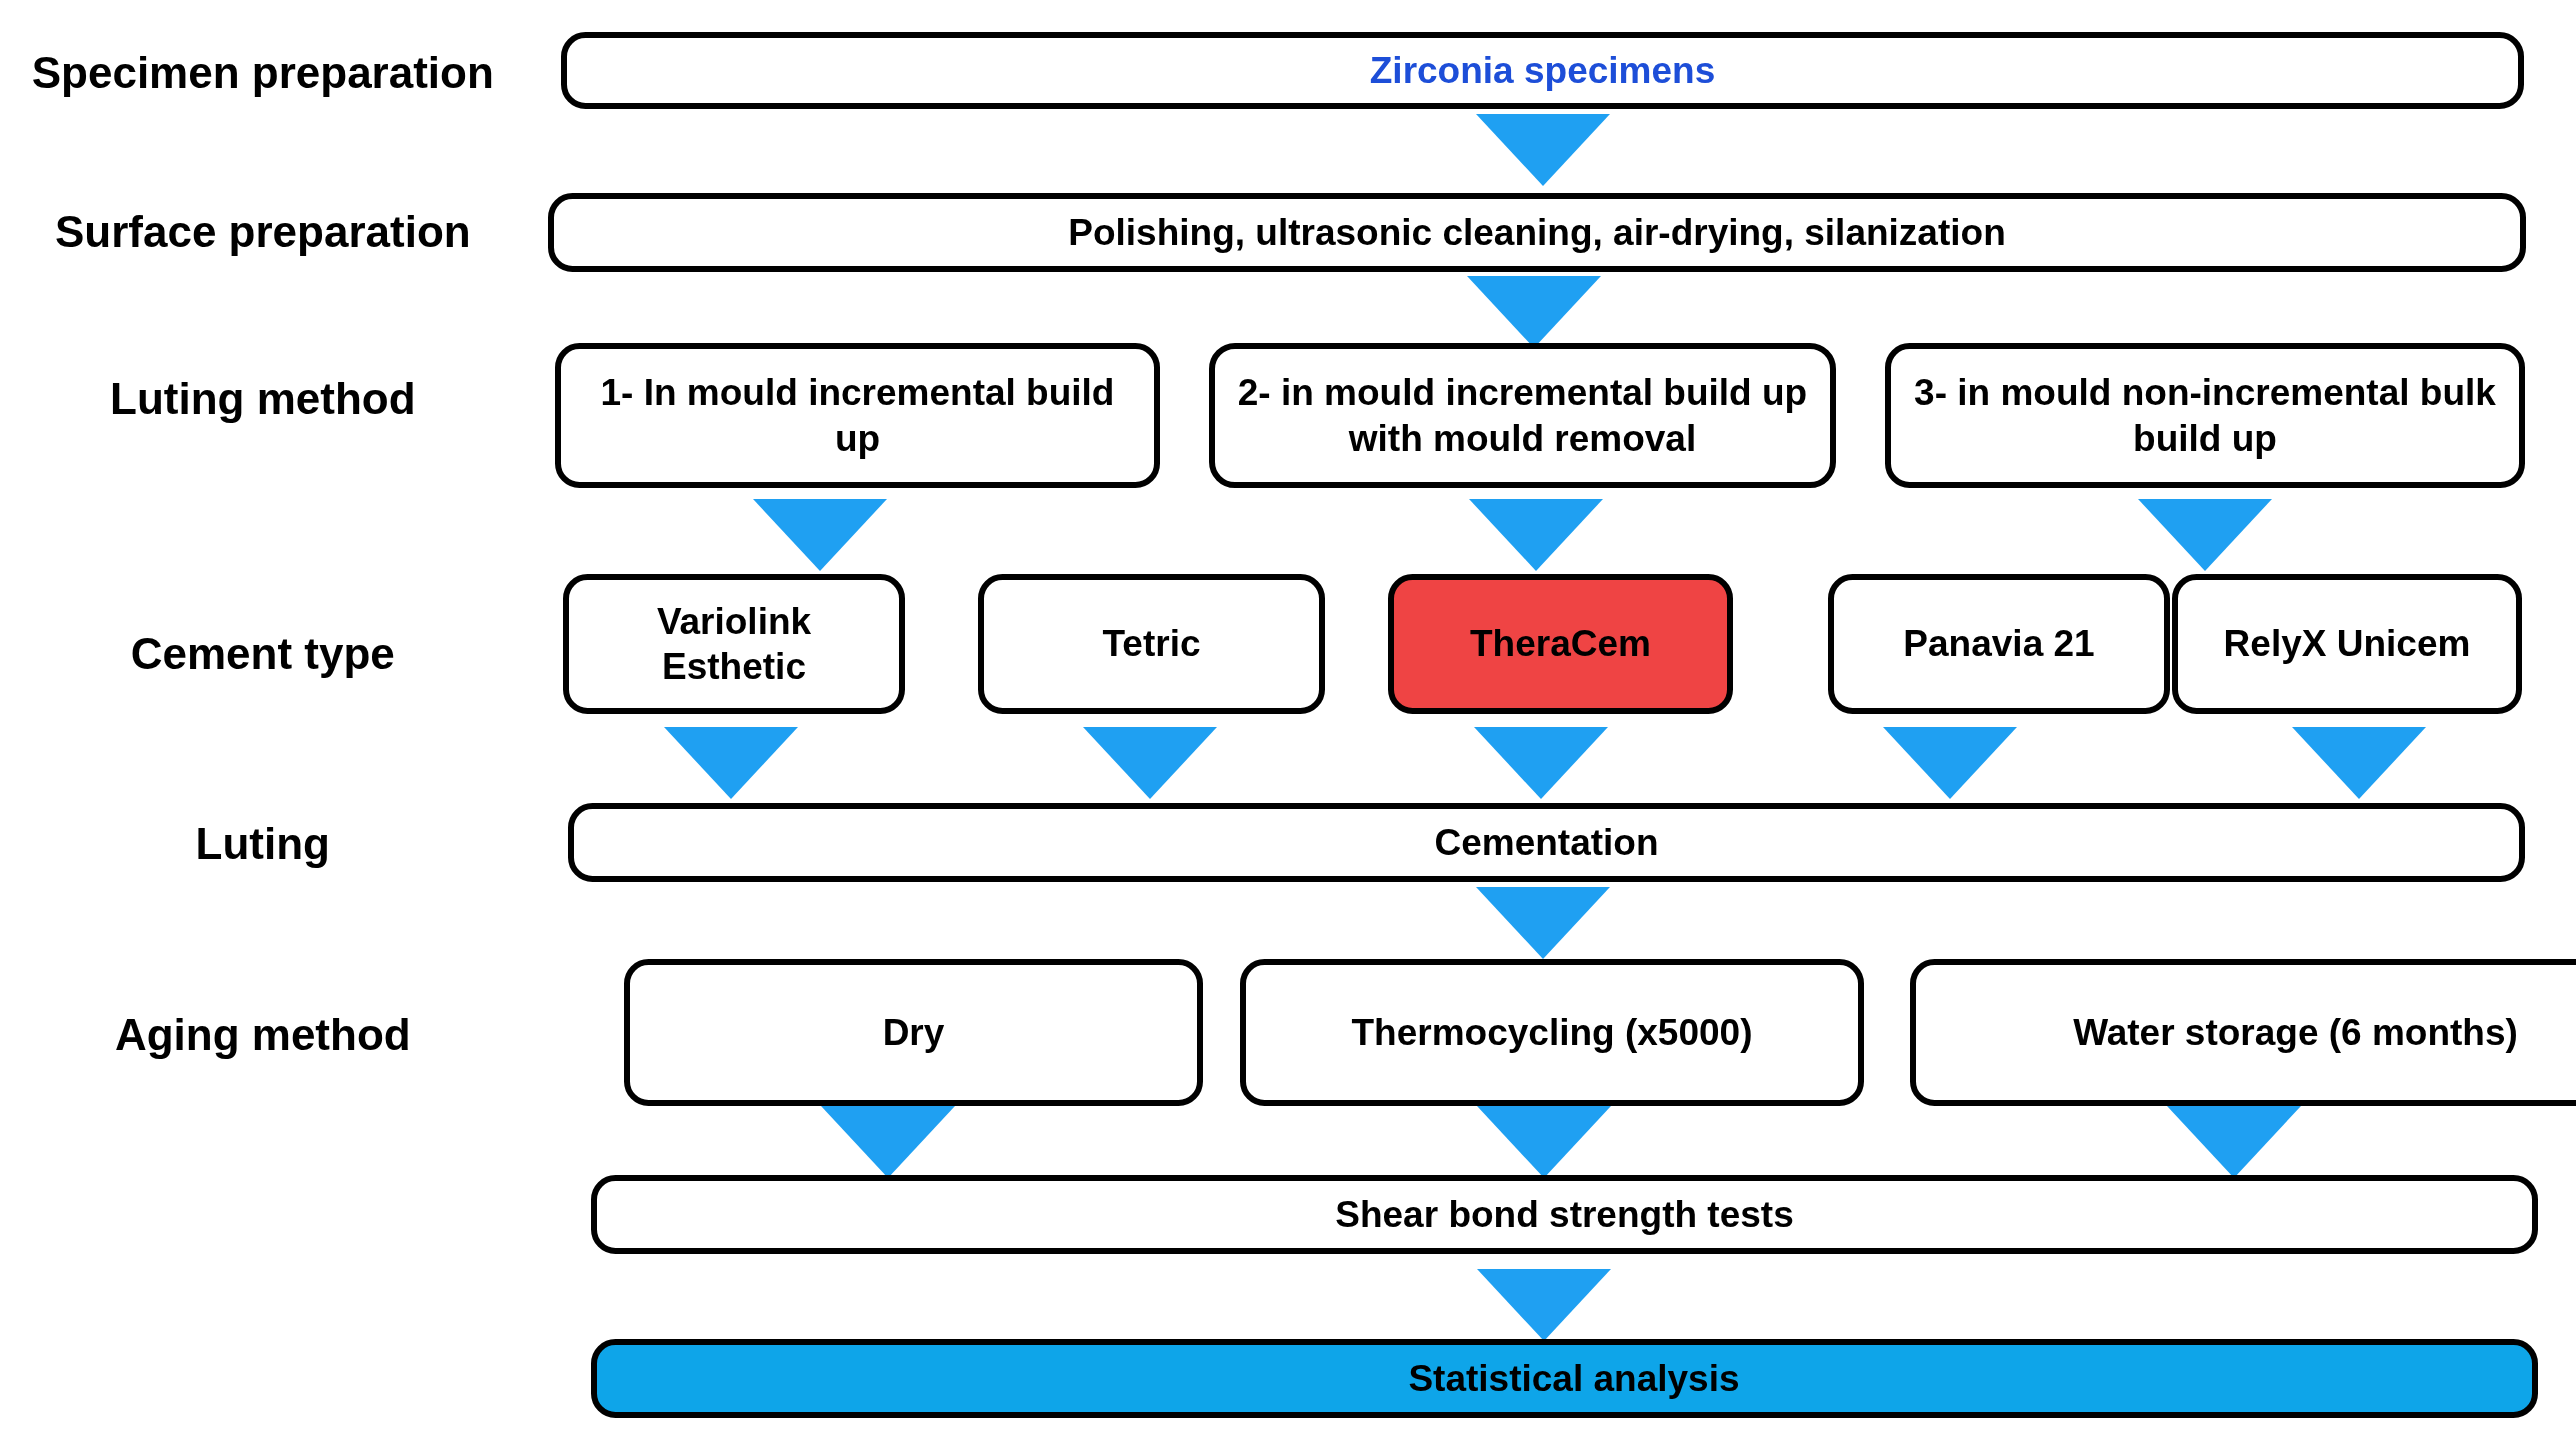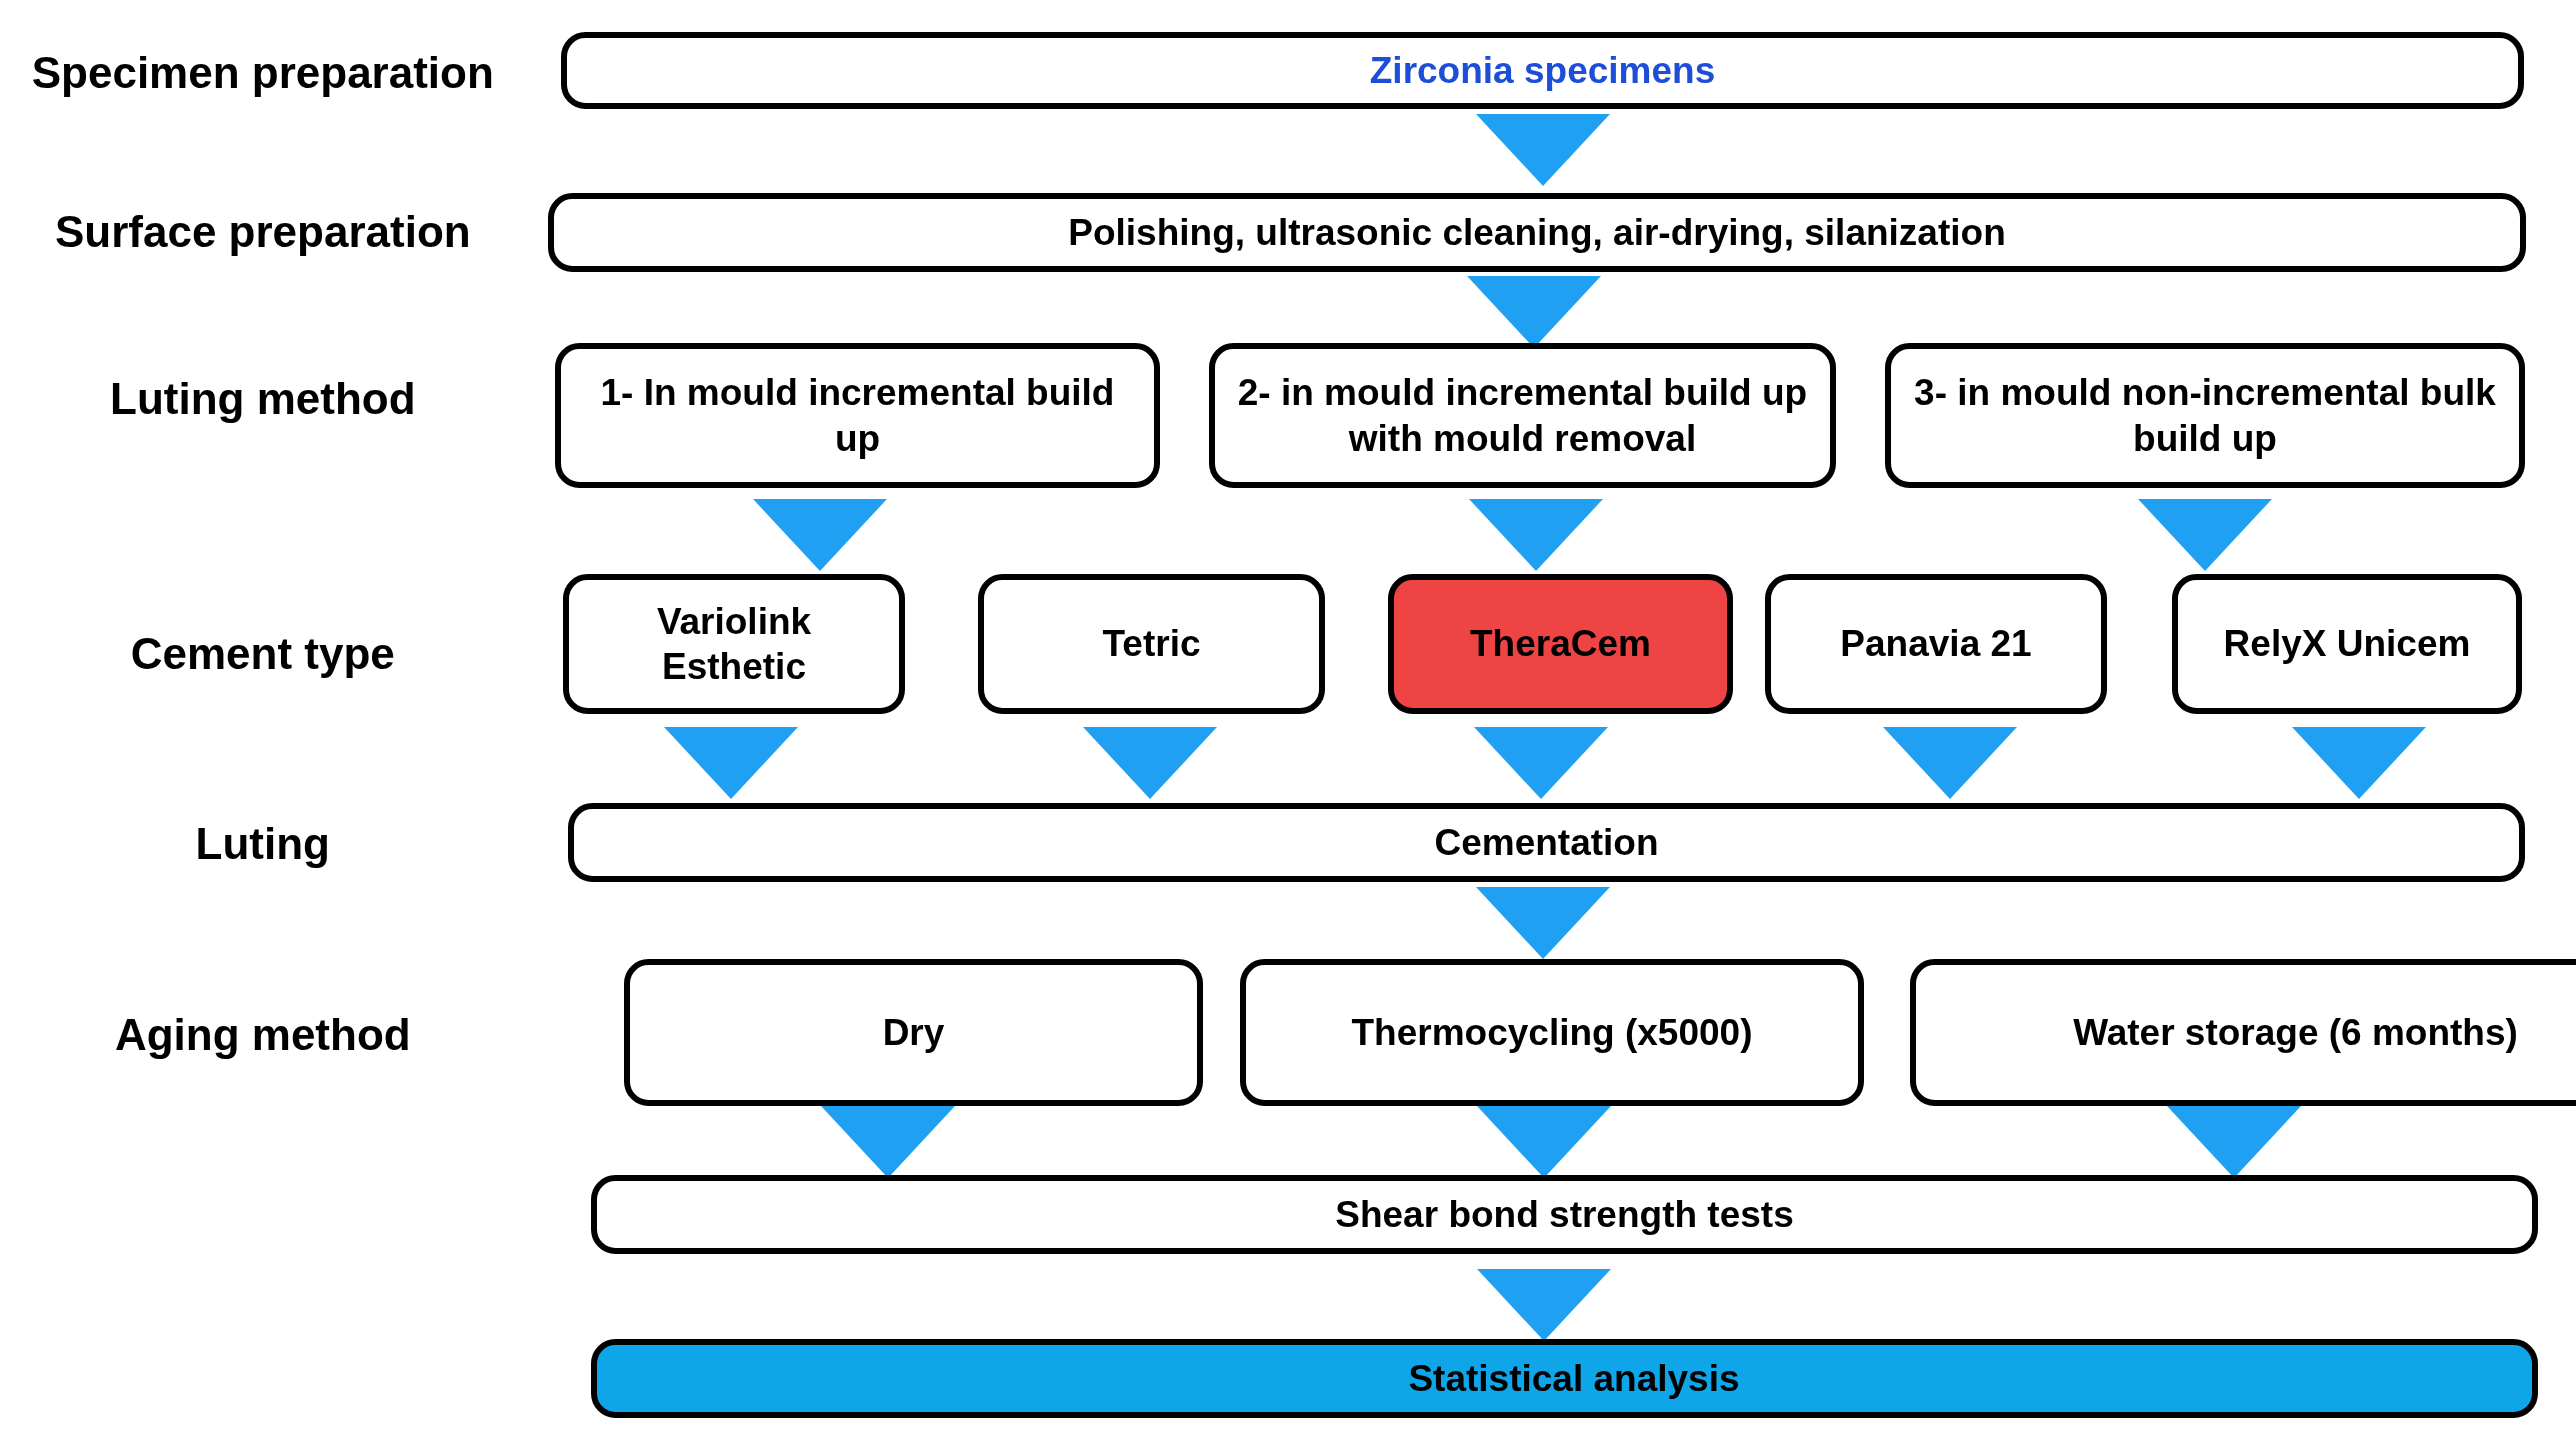--- a/index.html
+++ b/index.html
@@ -62,30 +62,30 @@
   <div class="rowlabel" style="top:822px">Luting</div>
   <div class="rowlabel" style="top:1013px">Aging method</div>
 
   <div class="box" style="left: 561px; top: 32px; width: 1963px; height: 77px; border-color: rgb(0, 0, 0); background: rgb(255, 255, 255); color: #1d4ed8;">Zirconia specimens</div>
   <div class="arrow" style="left:1476px;top:114px"></div>
 
   <div class="box" style="left: 548px; top: 193px; width: 1978px; height: 79px; border-color: rgb(0, 0, 0); background: rgb(255, 255, 255); color: rgb(0, 0, 0);">Polishing, ultrasonic cleaning, air-drying, silanization</div>
   <div class="arrow" style="left:1467px;top:276px"></div>
 
   <div class="box" style="left: 555px; top: 343px; width: 605px; height: 145px; border-color: rgb(0, 0, 0); background: rgb(255, 255, 255); color: rgb(0, 0, 0);">1- In mould incremental build up</div>
-  <div class="box" style="left: 1209px; top: 343px; width: 627px; height: 145px; border-color: rgb(0, 0, 0); background: rgb(255, 255, 255); color: rgb(0, 0, 0);">2- in mould incremental build up with mould removal</div>
+  <div class="box" style="left: 1209px; top: 343px; width: 627px; height: 145px; border-color: rgb(0, 0, 0); background: rgb(255, 255, 255); color: rgb(0, 0, 0); border-radius: 26px;">2- in mould incremental build up with mould removal</div>
   <div class="box" style="left: 1885px; top: 343px; width: 640px; height: 145px; border-color: rgb(0, 0, 0); background: rgb(255, 255, 255); color: rgb(0, 0, 0);">3- in mould non-incremental bulk build up</div>
   <div class="arrow" style="left:753px;top:499px"></div>
   <div class="arrow" style="left:1469px;top:499px"></div>
   <div class="arrow" style="left:2138px;top:499px"></div>
 
   <div class="box" style="left: 563px; top: 574px; width: 342px; height: 140px; border-color: rgb(0, 0, 0); background: rgb(255, 255, 255); color: rgb(0, 0, 0);">Variolink Esthetic</div>
   <div class="box" style="left: 978px; top: 574px; width: 347px; height: 140px; border-color: rgb(0, 0, 0); background: rgb(255, 255, 255); color: rgb(0, 0, 0);">Tetric</div>
   <div class="box" style="left: 1355px; top: 574px; width: 345px; height: 140px; border-color: rgb(0, 0, 0); background: #ef4444; color: rgb(0, 0, 0); margin-left: 33px;">TheraCem</div>
-  <div class="box" style="left: 1765px; top: 574px; width: 342px; height: 140px; border-color: rgb(0, 0, 0); background: rgb(255, 255, 255); color: rgb(0, 0, 0);">Panavia 21</div>
+  <div class="box" style="left: 1828px; top: 574px; width: 342px; height: 140px; border-color: rgb(0, 0, 0); background: rgb(255, 255, 255); color: rgb(0, 0, 0);">Panavia 21</div>
   <div class="box" style="left: 2172px; top: 574px; width: 350px; height: 140px; border-color: rgb(0, 0, 0); background: rgb(255, 255, 255); color: rgb(0, 0, 0);">RelyX Unicem</div>
   <div class="arrow" style="left:664px;top:727px"></div>
   <div class="arrow" style="left:1083px;top:727px"></div>
   <div class="arrow" style="left:1474px;top:727px"></div>
   <div class="arrow" style="left:1883px;top:727px"></div>
   <div class="arrow" style="left:2292px;top:727px"></div>
 
   <div class="box" style="left: 568px; top: 803px; width: 1957px; height: 79px; border-color: rgb(0, 0, 0); background: rgb(255, 255, 255); color: rgb(0, 0, 0);">Cementation</div>
   <div class="arrow" style="left:1476px;top:887px"></div>
 

